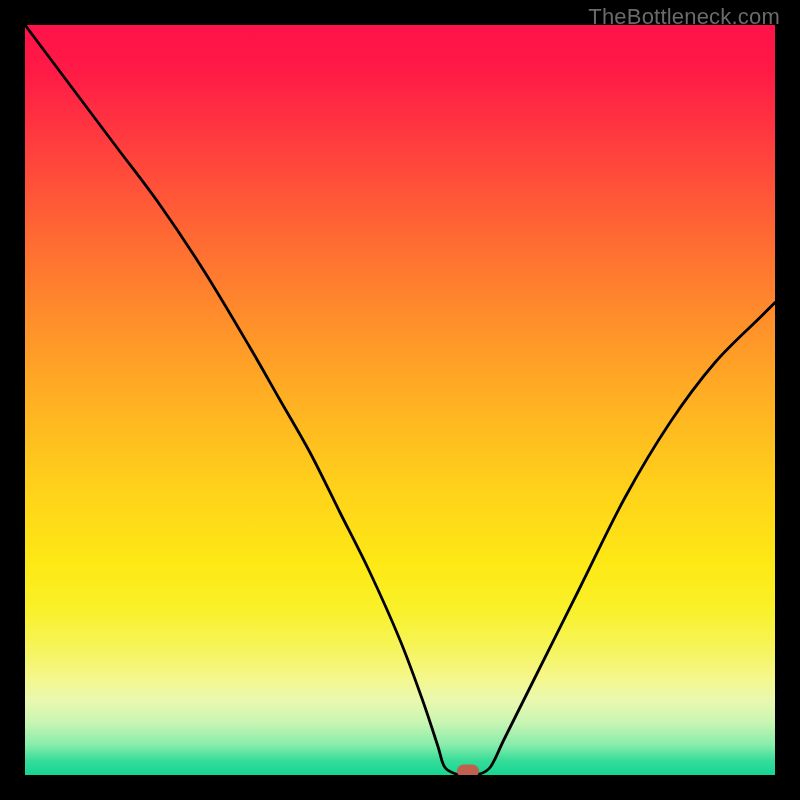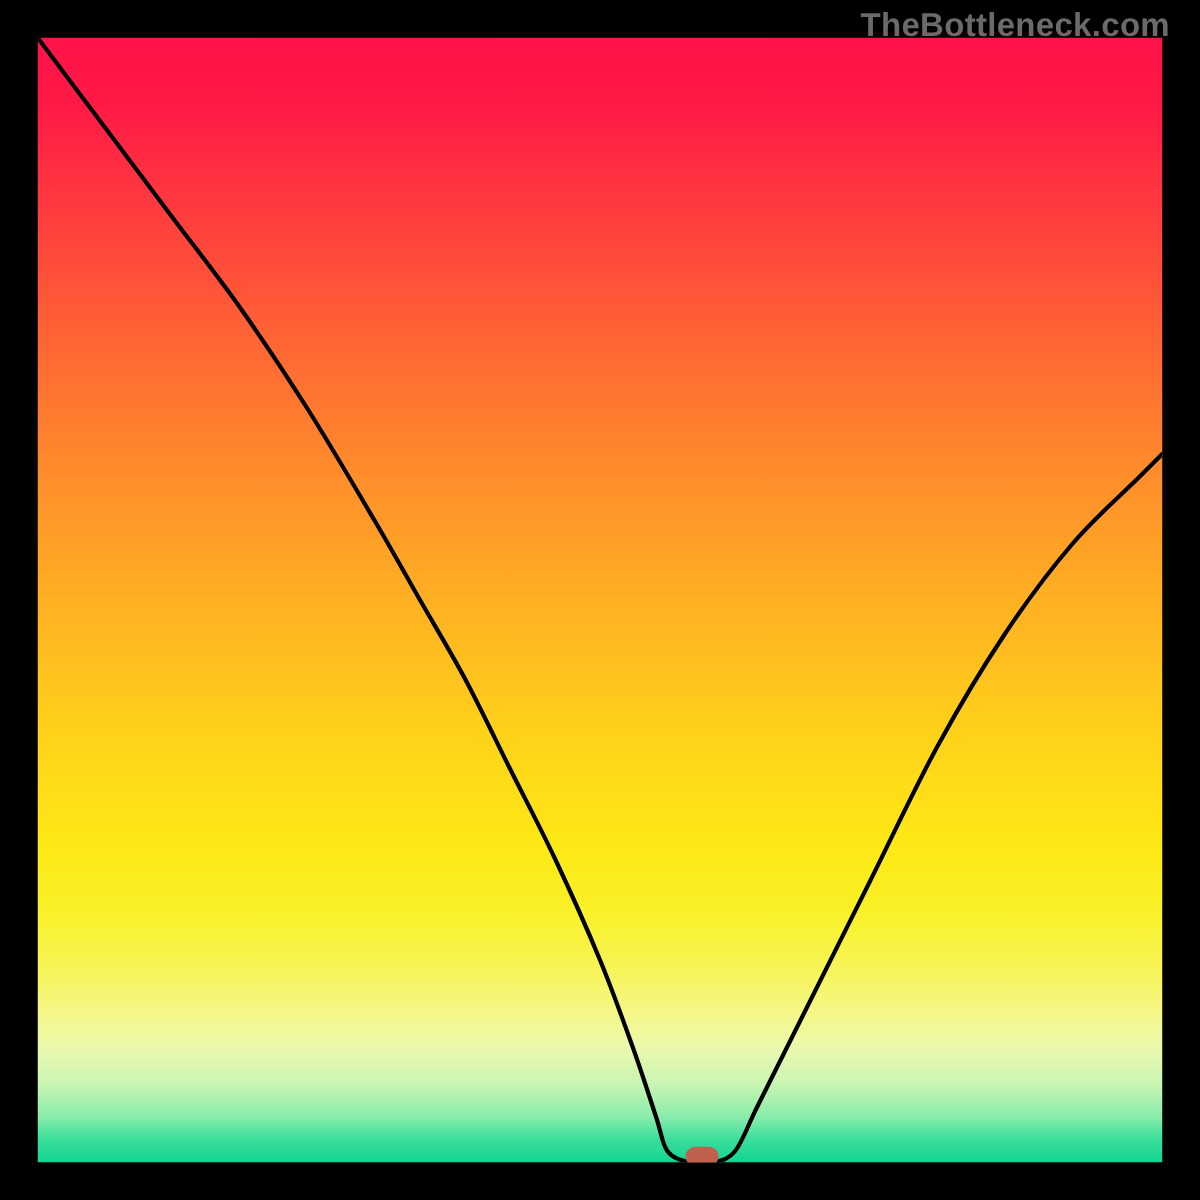--- a/index.html
+++ b/index.html
@@ -16,21 +16,21 @@
     width: 800px;
     height: 800px;
     background: #000;
   }
   .watermark {
     position: absolute;
     top: 4px;
     right: 20px;
     color: #6a6a6a;
     font-size: 22px;
-    font-weight: 700;
+    font-weight: 400;
     letter-spacing: 0.2px;
     z-index: 10;
   }
   .plot-area {
     position: absolute;
     left: 25px;
     top: 25px;
     width: 750px;
     height: 750px;
     overflow: hidden;

